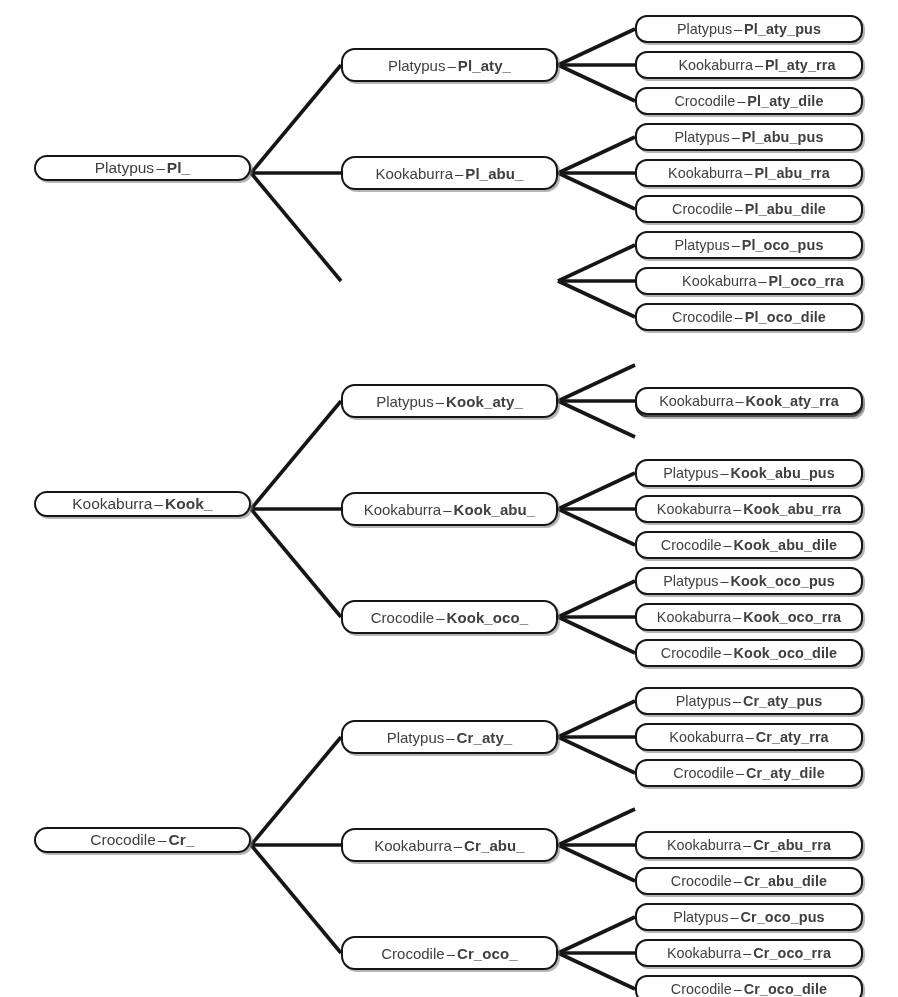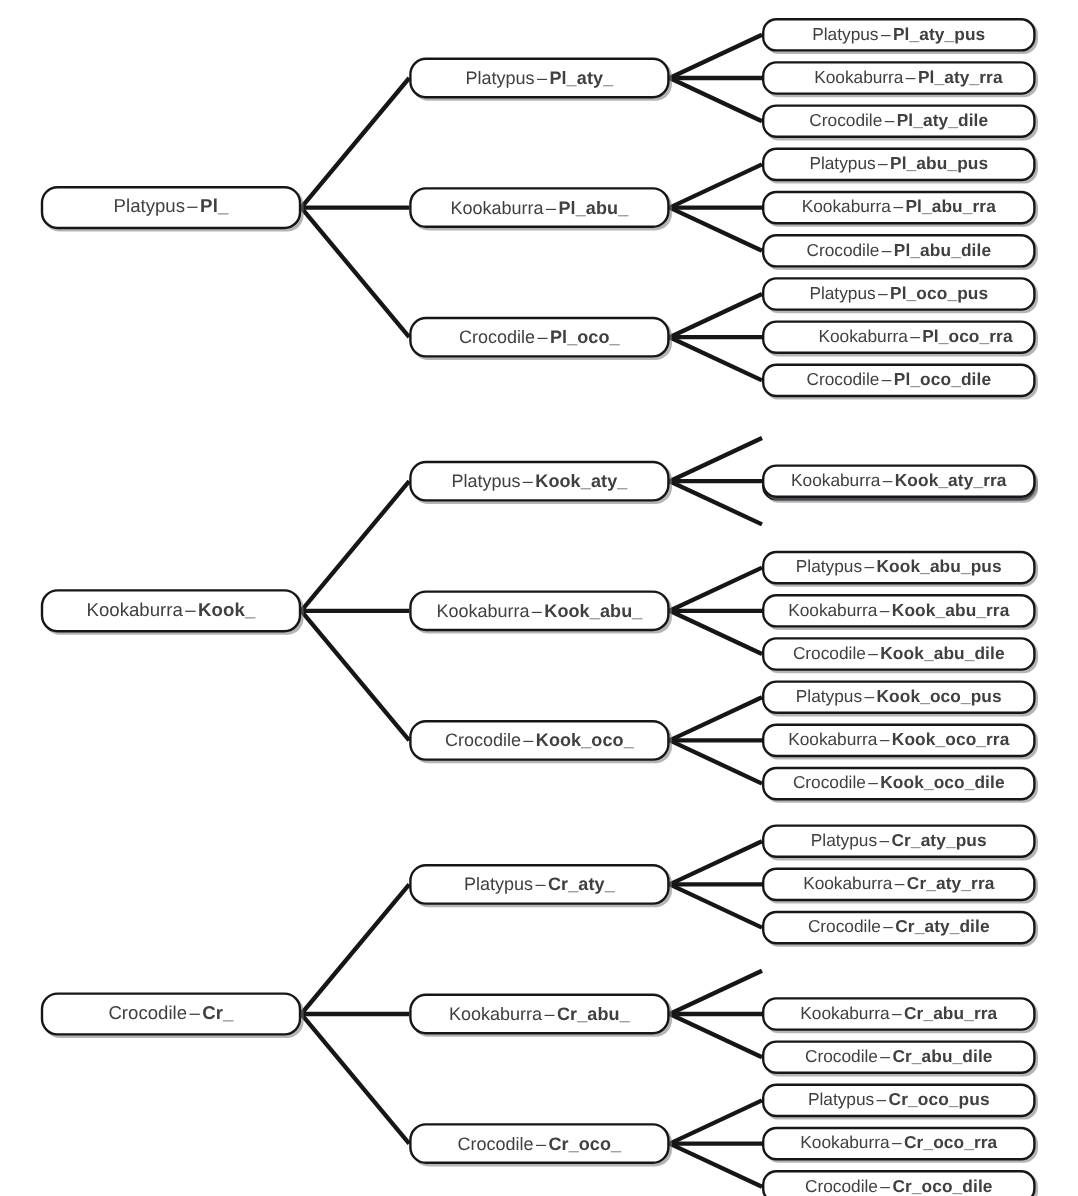--- a/index.html
+++ b/index.html
@@ -44,21 +44,21 @@
     display: inline-block;
     line-height: 1;
   }
   .node .prefix { font-weight: 400; }
   .node .code   { font-weight: 700; letter-spacing: 0.1px; }
   .node .dash   { font-weight: 400; padding: 0 2px; }
 
   .level-root {
     left: 34px;
     width: 217px;
-    height: 36px;
+    height: 26px;
     border-radius: 14px;
     font-size: 15.5px;
   }
   .level-mid {
     left: 341px;
     width: 217px;
     height: 34px;
     border-radius: 14px;
     font-size: 15px;
   }
@@ -120,23 +120,20 @@
     </div>
     <div class="node level-root" style="top: 827px;">
       <span class="lbl"><span class="prefix">Crocodile</span><span class="dash">–</span><span class="code">Cr_</span></span>
     </div>
     <div class="node level-mid" style="top: 48px;">
       <span class="lbl"><span class="prefix">Platypus</span><span class="dash">–</span><span class="code">Pl_aty_</span></span>
     </div>
     <div class="node level-mid" style="top: 156px;">
       <span class="lbl"><span class="prefix">Kookaburra</span><span class="dash">–</span><span class="code">Pl_abu_</span></span>
     </div>
-    <div class="node level-mid" style="top: 264px;">
-      <span class="lbl"><span class="prefix">Crocodile</span><span class="dash">–</span><span class="code">Pl_oco_</span></span>
-    </div>
     <div class="node level-mid" style="top: 384px;">
       <span class="lbl"><span class="prefix">Platypus</span><span class="dash">–</span><span class="code">Kook_aty_</span></span>
     </div>
     <div class="node level-mid" style="top: 492px;">
       <span class="lbl"><span class="prefix">Kookaburra</span><span class="dash">–</span><span class="code">Kook_abu_</span></span>
     </div>
     <div class="node level-mid" style="top: 600px;">
       <span class="lbl"><span class="prefix">Crocodile</span><span class="dash">–</span><span class="code">Kook_oco_</span></span>
     </div>
     <div class="node level-mid" style="top: 720px;">

